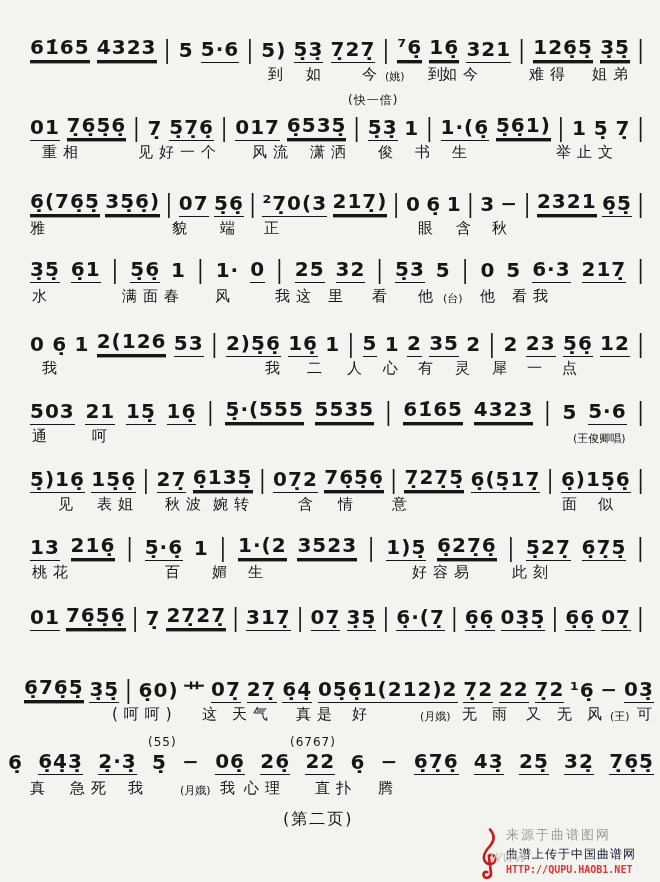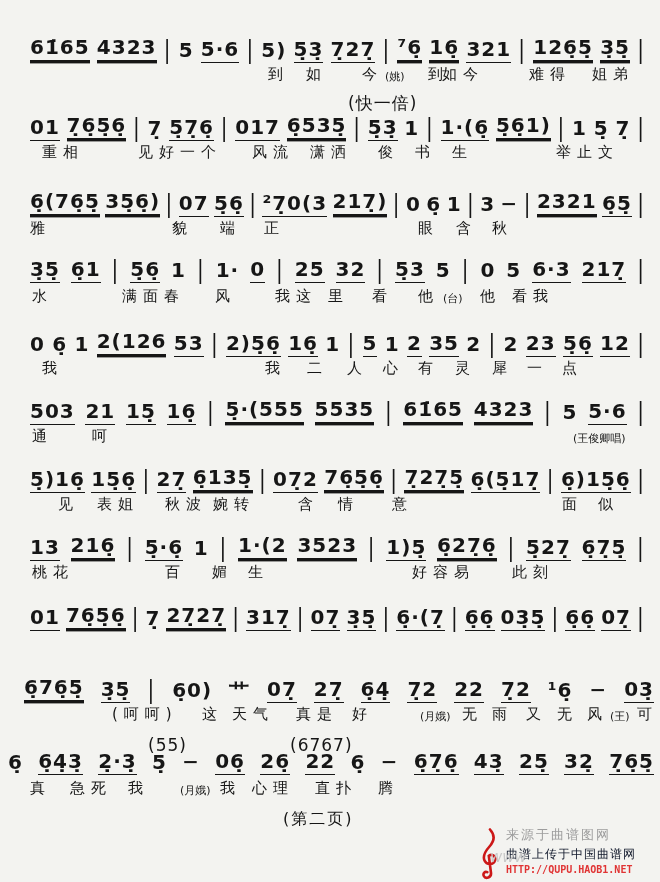--- a/index.html
+++ b/index.html
@@ -23,21 +23,21 @@
             font-weight:bold;font-size:20px;letter-spacing:1px;white-space:nowrap;}
   #score .system:nth-child(10) .notation{left:24px;width:630px;}
   #score .system:nth-child(11) .notation{left:8px;width:646px;}
   .tok{padding-bottom:3px;line-height:1.1;}
   .tok.u1{border-bottom:1.4px solid #161616;padding-bottom:2px;margin-bottom:1px;}
   .tok.u2{border-bottom:1.4px solid #161616;box-shadow:0 2.4px 0 0 #161616;padding-bottom:2px;margin-bottom:3px;}
   .tok.bar{font-weight:normal;transform:scaleY(1.25);}
   .lyrics{position:absolute;left:0;top:29px;width:660px;height:24px;}
   .lyric{position:absolute;top:0;font-size:15px;letter-spacing:6px;white-space:nowrap;}
   .lyric.small{font-size:11px;top:4px;letter-spacing:0;}
-  .ann{position:absolute;font-size:17px;letter-spacing:1px;white-space:nowrap;}
+  .ann{position:absolute;font-size:12px;letter-spacing:1px;white-space:nowrap;}
   .ann.above{top:-15px;}
   .ann.below{top:56px;}
   .page-num{position:absolute;left:283px;top:809px;font-size:16px;letter-spacing:2px;}
   .watermark{position:absolute;left:476px;top:826px;display:flex;align-items:flex-start;}
   .clef{margin-right:4px;margin-top:2px;}
   .wm-texts{position:relative;}
   .wm-source{font-size:13px;color:#9d9d9d;letter-spacing:2px;}
   .wm-line2{position:relative;margin-top:2px;font-size:12px;}
   .wm-www{position:absolute;left:-16px;top:2px;color:#c9c9c9;font-size:15px;font-style:italic;}
   .wm-upload{color:#0f172a;letter-spacing:1px;}
@@ -323,20 +323,21 @@
       <div class="system">
         <div class="notation">
           <span class="tok u2">6̣76̣5̣</span>
           <span class="tok u1">3̣5̣</span>
           <span class="tok bar">|</span>
           <span class="tok">6̣0)</span>
           <span class="tok">艹</span>
           <span class="tok u1">07̣</span>
           <span class="tok u1">27̣</span>
           <span class="tok u1">6̣4̣</span>
+          <span class="tok u1">05̣6̣1(212)2</span>
           <span class="tok u1">7̣2</span>
           <span class="tok u1">22</span>
           <span class="tok u1">7̣2</span>
           <span class="tok">¹6̣</span>
           <span class="tok bar">−</span>
           <span class="tok u1">03̣</span>
         </div>
         <div class="lyrics">
           <span class="lyric" style="left: 112px;">(呵呵)</span>
           <span class="lyric" style="left: 202px;">这</span>
@@ -370,21 +371,21 @@
           <span class="tok u1">25̣</span>
           <span class="tok u1">32̣</span>
           <span class="tok u1">7̣6̣5̣</span>
         </div>
         <div class="lyrics">
           <span class="lyric" style="left: 30px;">真</span>
           <span class="lyric" style="left: 70px;">急死</span>
           <span class="lyric" style="left: 128px;">我</span>
           <span class="lyric small" style="left: 180px;">(月娥)</span>
           <span class="lyric" style="left: 220px;">我</span>
-          <span class="lyric" style="left: 252px;">心理</span>
+          <span class="lyric" style="left: 244px;">心理</span>
           <span class="lyric" style="left: 315px;">直扑</span>
           <span class="lyric" style="left: 378px;">腾</span>
         </div>
         <span class="ann above" style="left: 148px;">(55)</span>
         <span class="ann above" style="left: 290px;">(6767)</span>
       </div>
     </div>
 
   <div class="page-num">(第二页)</div>
 

